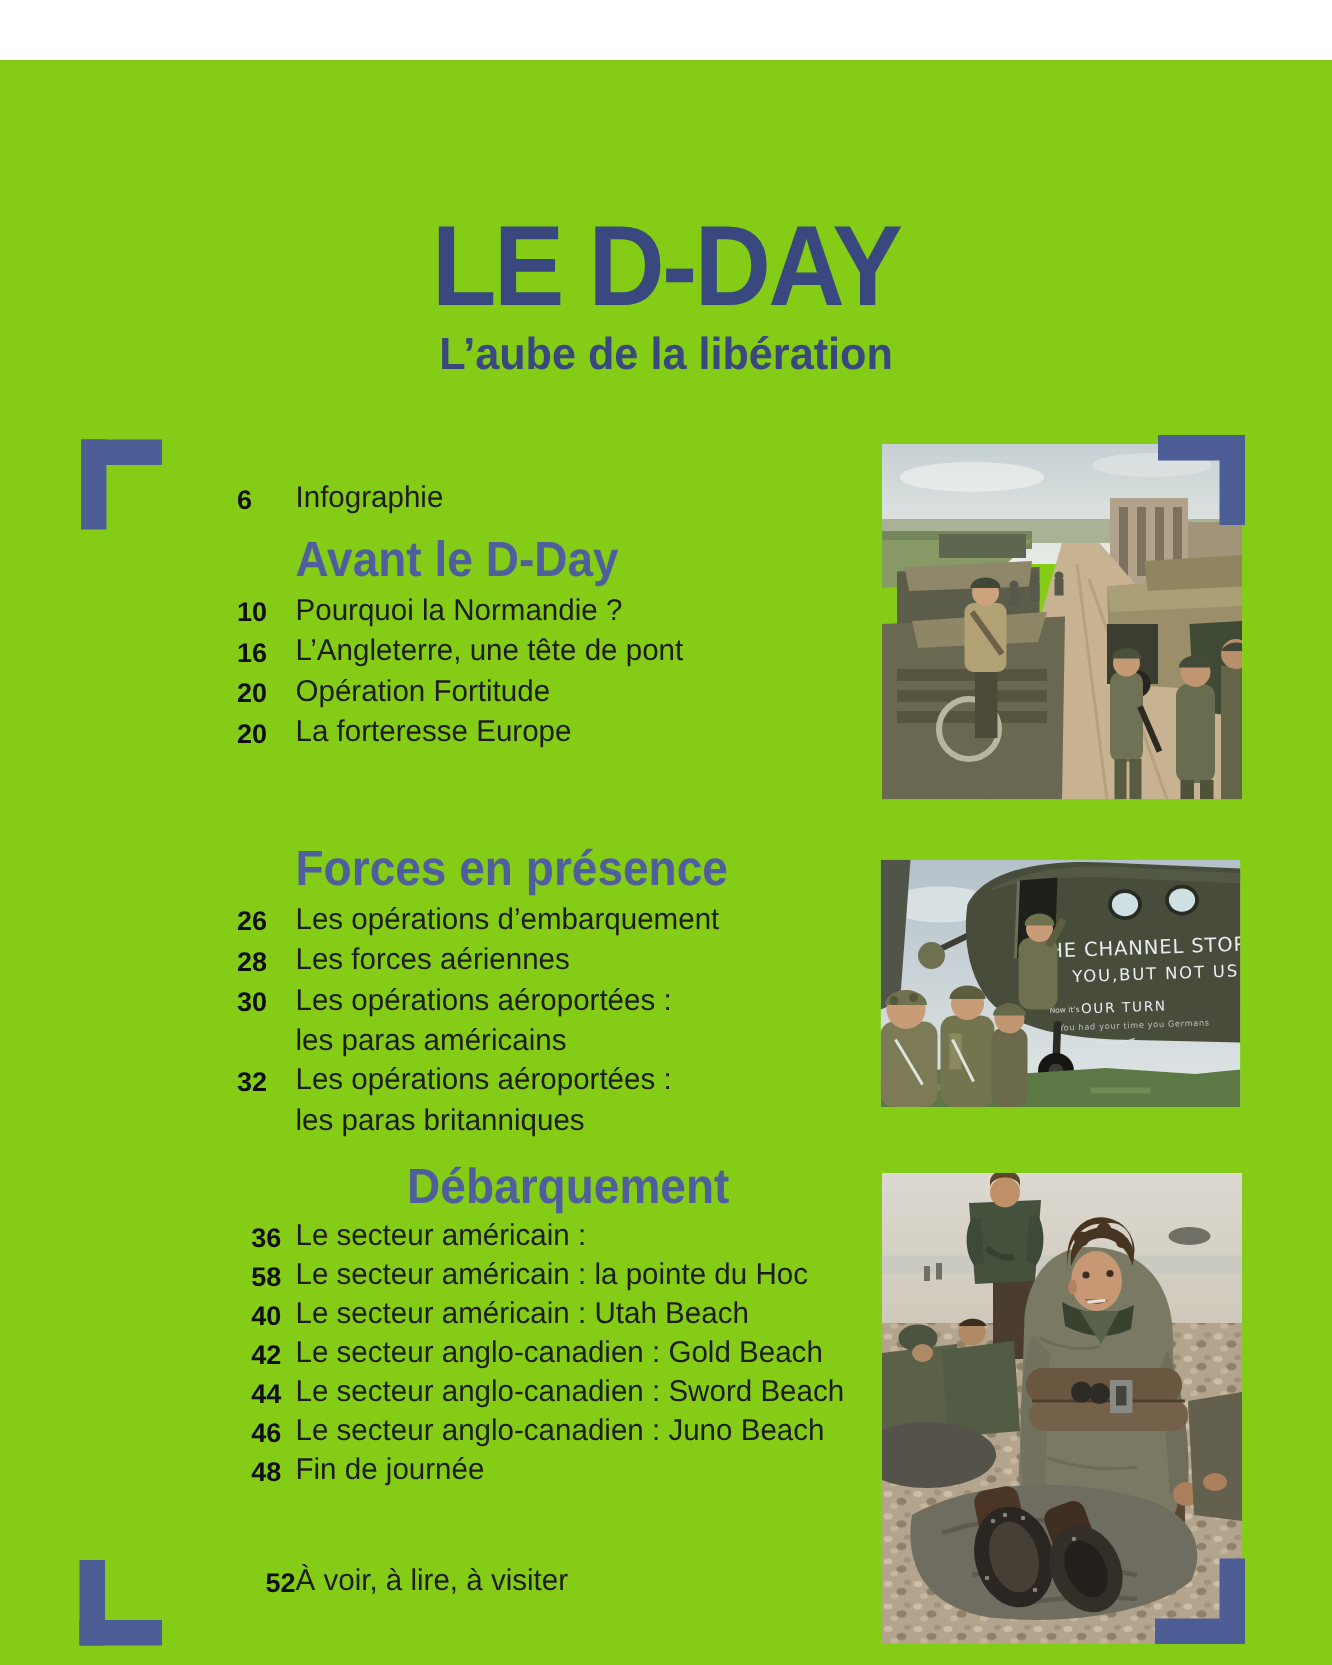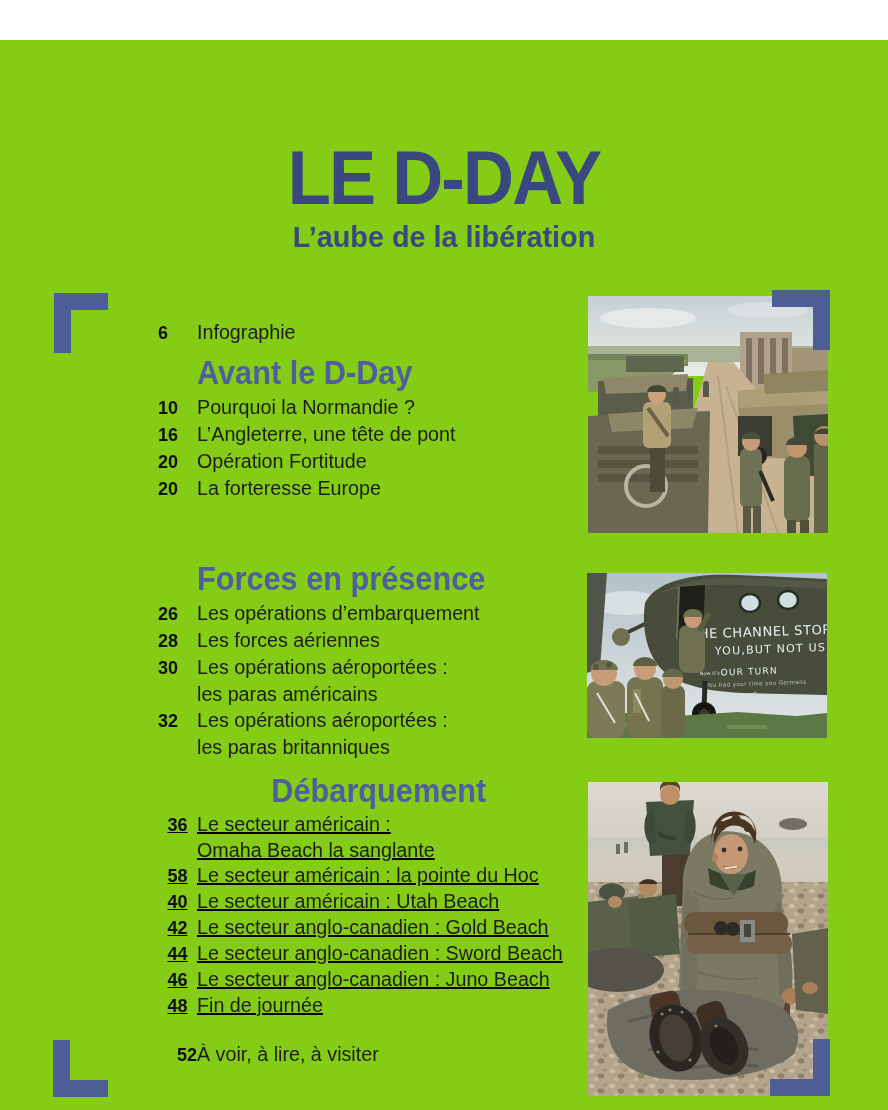--- a/index.html
+++ b/index.html
@@ -13,21 +13,21 @@
   .book-subtitle{position:absolute;top:180px;left:0;width:100%;text-align:center;
     font-size:30px;font-weight:700;color:var(--title-blue);
     transform:scaleX(.96);transform-origin:center;white-space:nowrap;}
 
   
   .toc-sec{position:absolute;left:158px;width:430px;}
   .sec-0{top:316px;} .sec-1{top:522px;} .sec-2{top:734px;text-align:center;}
   .sec-heading{margin:0 0 4px 39px;font-size:33px;font-weight:700;color:var(--heading-blue);
     transform:scaleX(.93);transform-origin:left center;white-space:nowrap;line-height:34px;}
   .toc-line{display:flex;line-height:26px;}
-  .sec-2 .toc-line{line-height:25px;text-decoration:underline;}
+  .sec-2 .toc-line{line-height:25px;}
   .toc-num{flex:none;width:39px;font-weight:700;font-size:18px;color:#0f0f0f;padding-top:1px;}
   .toc-txt{font-size:20px;color:#1d1d1b;white-space:nowrap;transform:scaleX(.985);transform-origin:left center;}
   .toc-row{position:absolute;left:158px;display:flex;line-height:26px;}
   .row-intro{top:279px;} .row-outro{top:1001px;text-align:right;}
 
   
   .photo{position:absolute;z-index:1;overflow:hidden;}
   .photo svg{display:block;width:100%;height:100%;}
   .photo-1{left:588px;top:256px;width:240px;height:237px;}
   .photo-2{left:587px;top:533px;width:240px;height:165px;}
@@ -112,24 +112,20 @@
       <div class="toc-line">
         <span class="toc-num"></span>
         <span class="toc-txt">les paras britanniques</span>
       </div>
     </div>
   <div class="toc-sec sec-2">
       <div class="sec-heading">Débarquement</div>
       <div class="toc-line">
         <span class="toc-num">36</span>
         <span class="toc-txt">Le secteur américain :</span>
-      </div>
-      <div class="toc-line">
-        <span class="toc-num"></span>
-        <span class="toc-txt">Omaha Beach la sanglante</span>
       </div>
       <div class="toc-line">
         <span class="toc-num">58</span>
         <span class="toc-txt">Le secteur américain : la pointe du Hoc</span>
       </div>
       <div class="toc-line">
         <span class="toc-num">40</span>
         <span class="toc-txt">Le secteur américain : Utah Beach</span>
       </div>
       <div class="toc-line">

